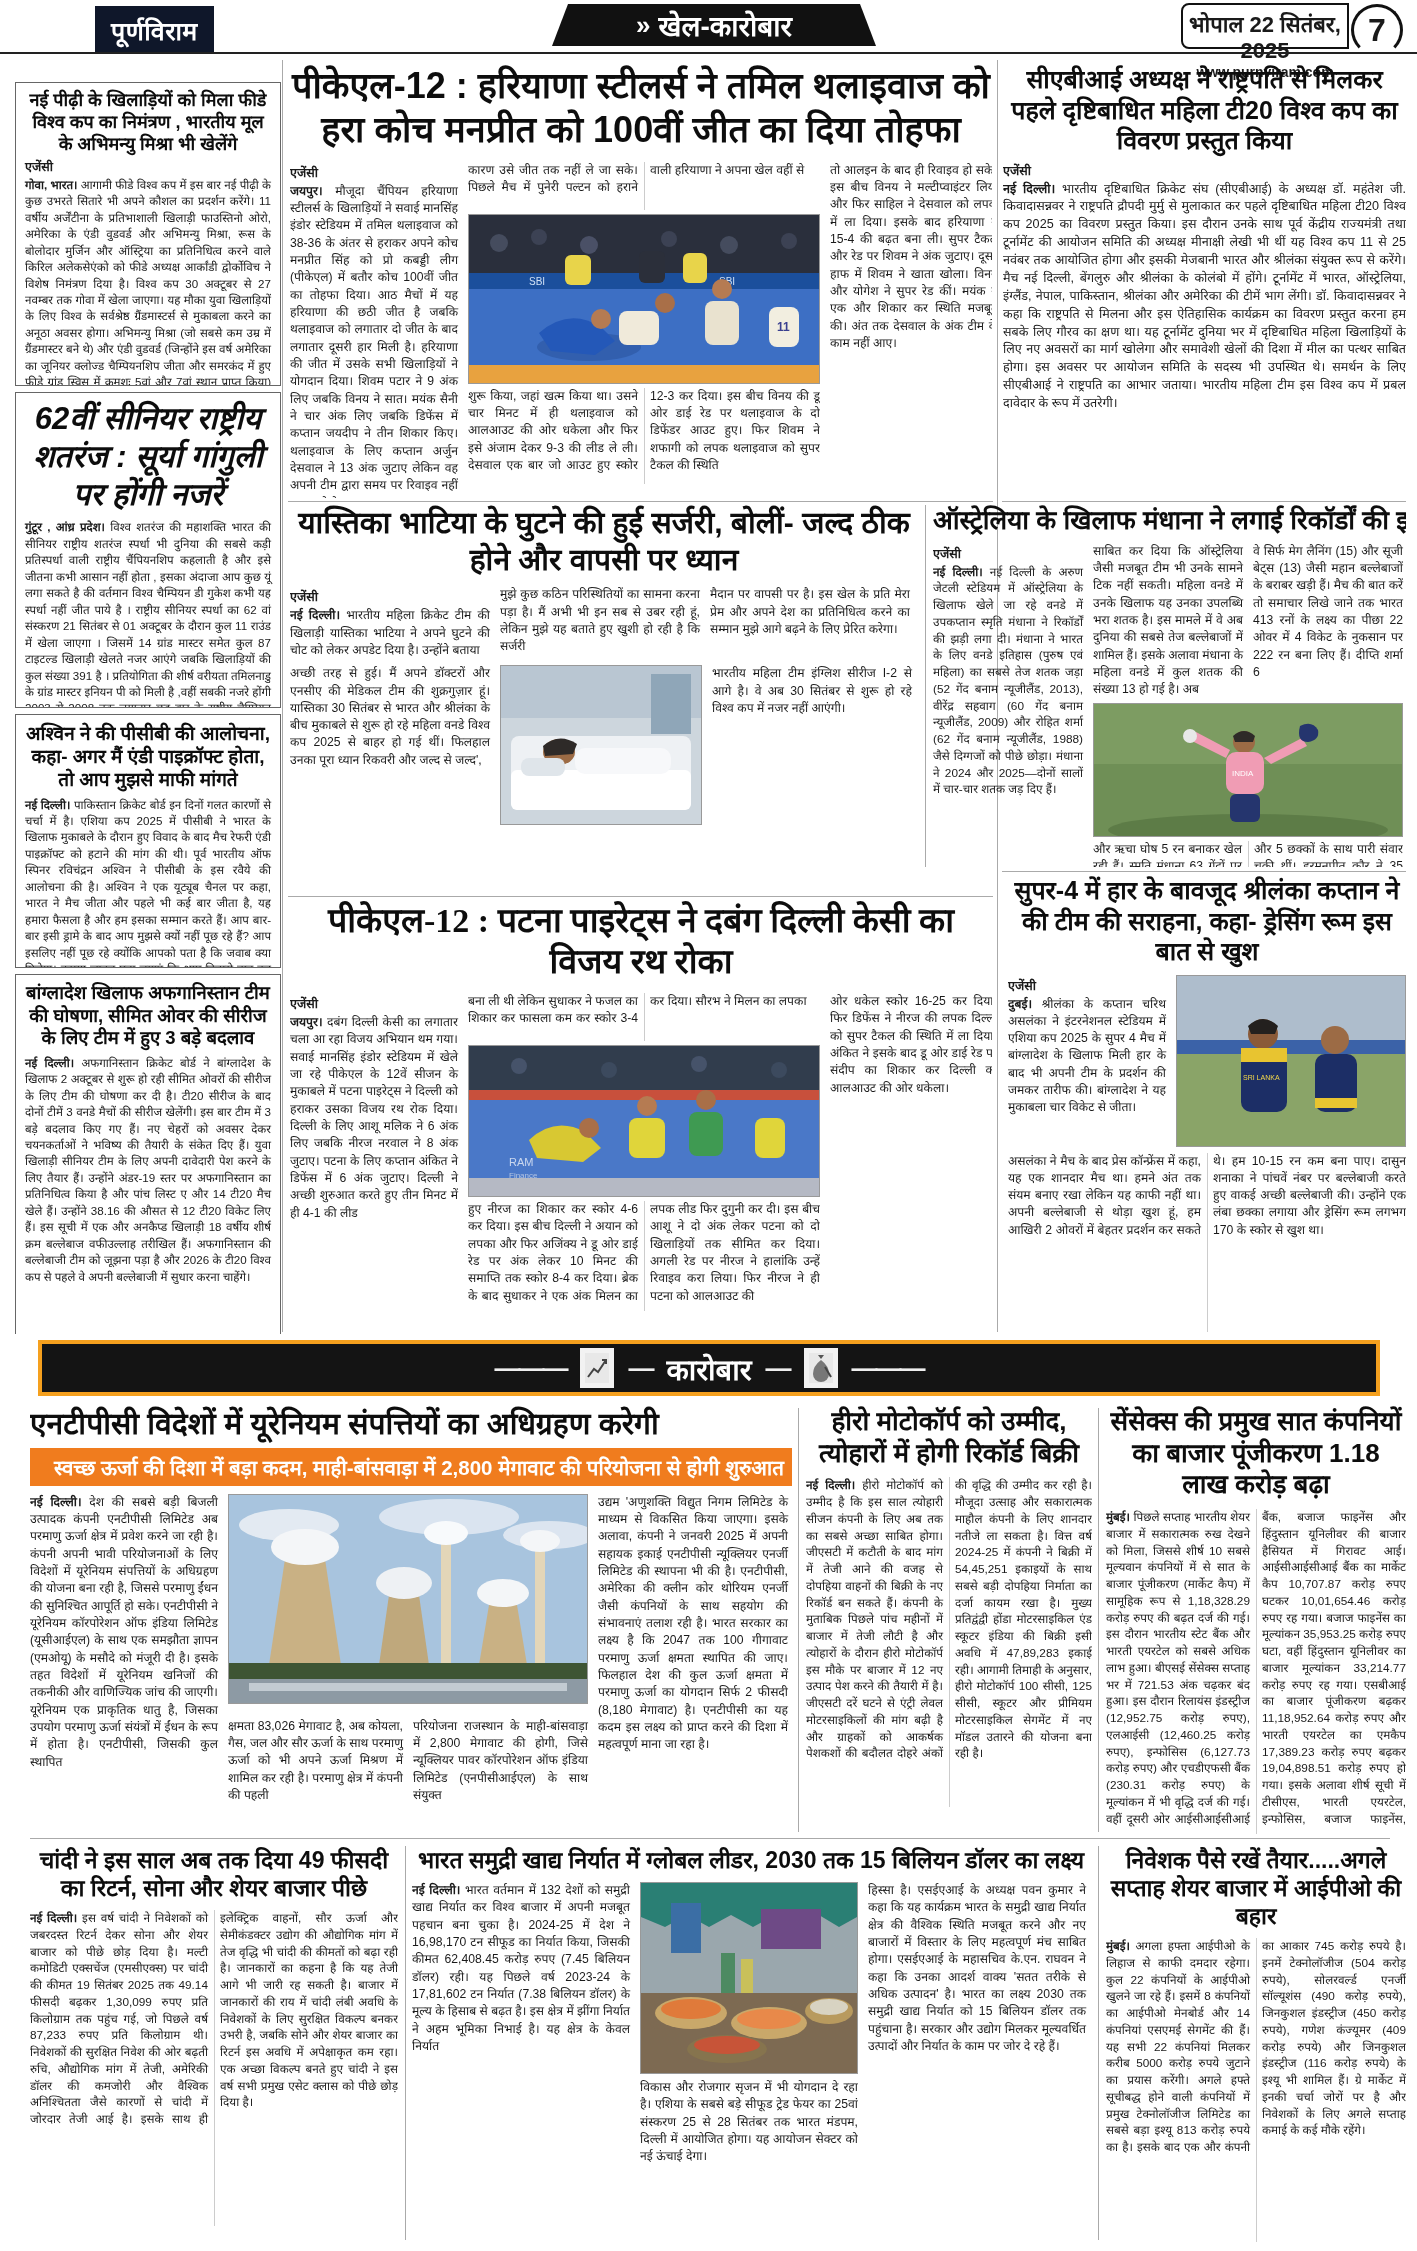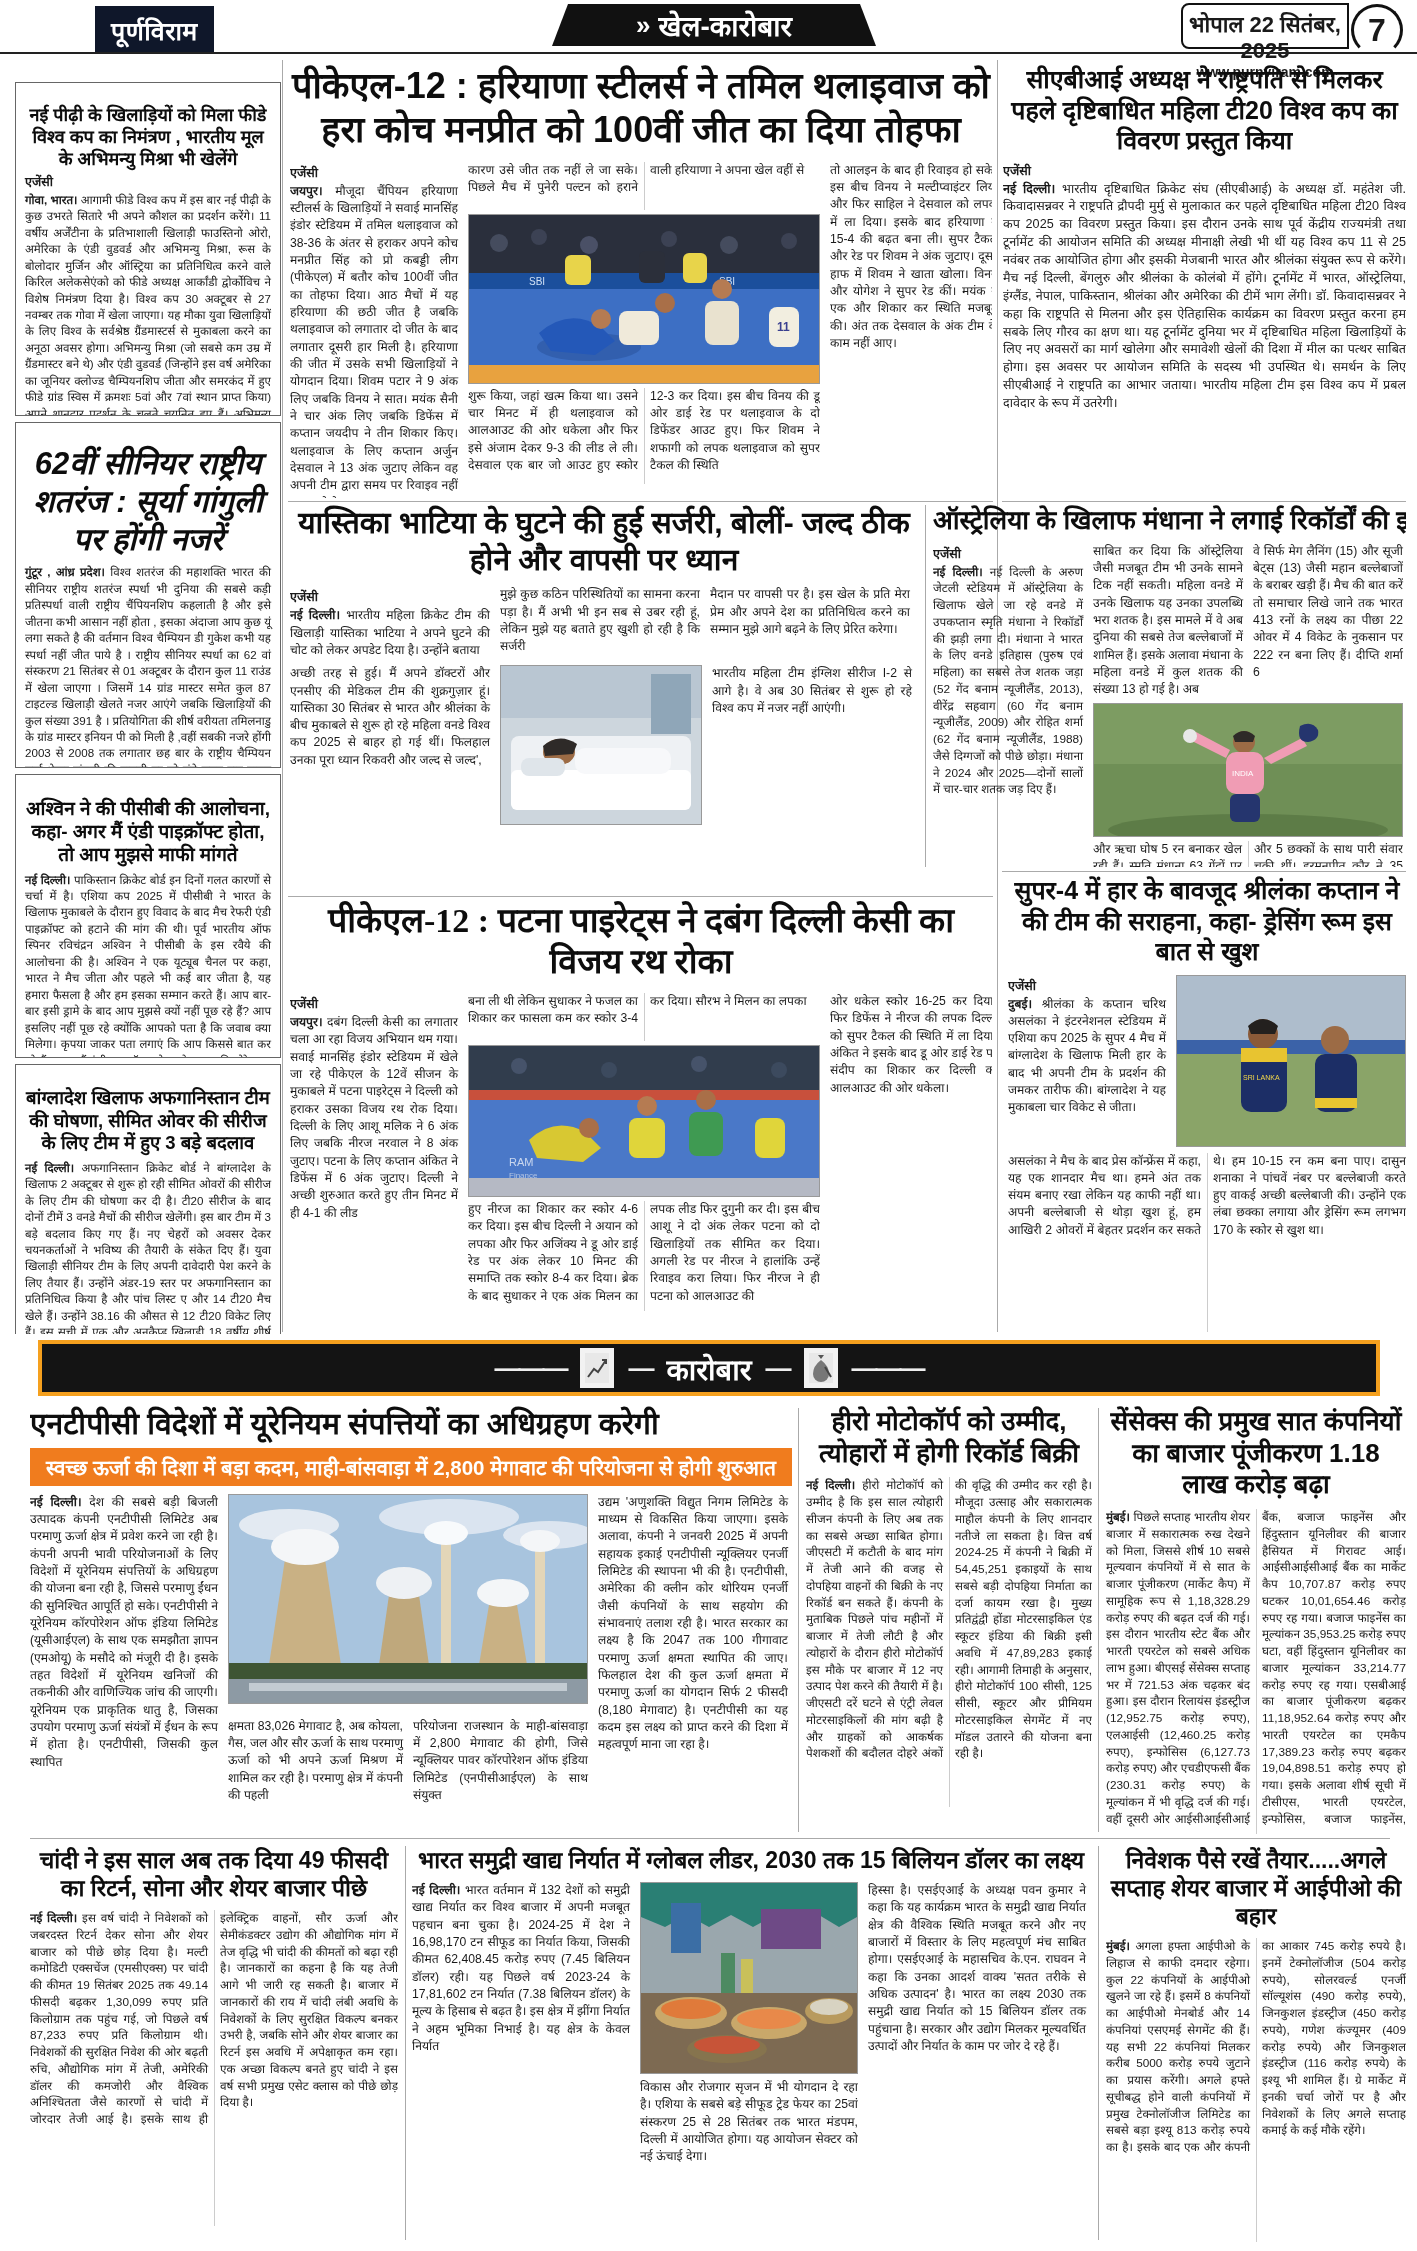--- a/index.html
+++ b/index.html
@@ -25,32 +25,32 @@
            border-bottom-color:transparent;display:flex;align-items:center;justify-content:center;
            font-size:32px;font-weight:bold;}
   
   .art{position:absolute;overflow:hidden;box-sizing:border-box;}
   .hl{font-weight:800;color:#0d0d0d;text-align:center;line-height:1.22;}
   .bd{font-size:12.2px;line-height:1.42;text-align:justify;}
   .dl{font-weight:bold;}
   .byline{font-weight:bold;font-size:12.5px;margin:2px 0;}
   .cols2{column-count:2;column-gap:12px;column-rule:1px solid #ccc;}
   .row{display:flex;gap:10px;}
-  .boxed{border:1px solid #666;padding:22px 9px;margin-bottom:6px;background:#fff;}
+  .boxed{border:1px solid #666;padding:7px 9px;margin-bottom:6px;background:#fff;}
   .vr{position:absolute;width:1px;background:#aaa;}
   .hrz{position:absolute;height:1px;background:#aaa;}
   .photo{display:block;background:#ddd;border:1px solid #999;}
   
   .bizbar{position:absolute;left:38px;top:1340px;width:1342px;height:56px;background:#f5a01e;
           padding:4px;box-sizing:border-box;}
   .bizbar-in{width:100%;height:100%;background:#141414;display:flex;align-items:center;justify-content:center;
              gap:14px;color:#fff;font-size:29px;font-weight:bold;}
   .bizdash{color:#eee;font-weight:bold;font-size:26px;letter-spacing:-2px;}
   .bizicon{width:34px;height:40px;background:#f2f2f2;display:flex;align-items:center;justify-content:center;}
-  .subhead-orange{background:#f07c1e;color:#fff;font-weight:bold;font-size:20.5px;text-align:center;
+  .subhead-orange{background:#f07c1e;color:#fff;font-weight:bold;font-size:20.5px;text-align:right;
                   padding:5px 8px;margin-top:5px;}
   .serif-hl{font-family:"Liberation Serif","DejaVu Serif",serif;font-weight:600;}
 </style>
 </head>
 <body>
 
 <div class="page">
 
   <div class="hdr">
     <div class="logo">पूर्णविराम</div>

